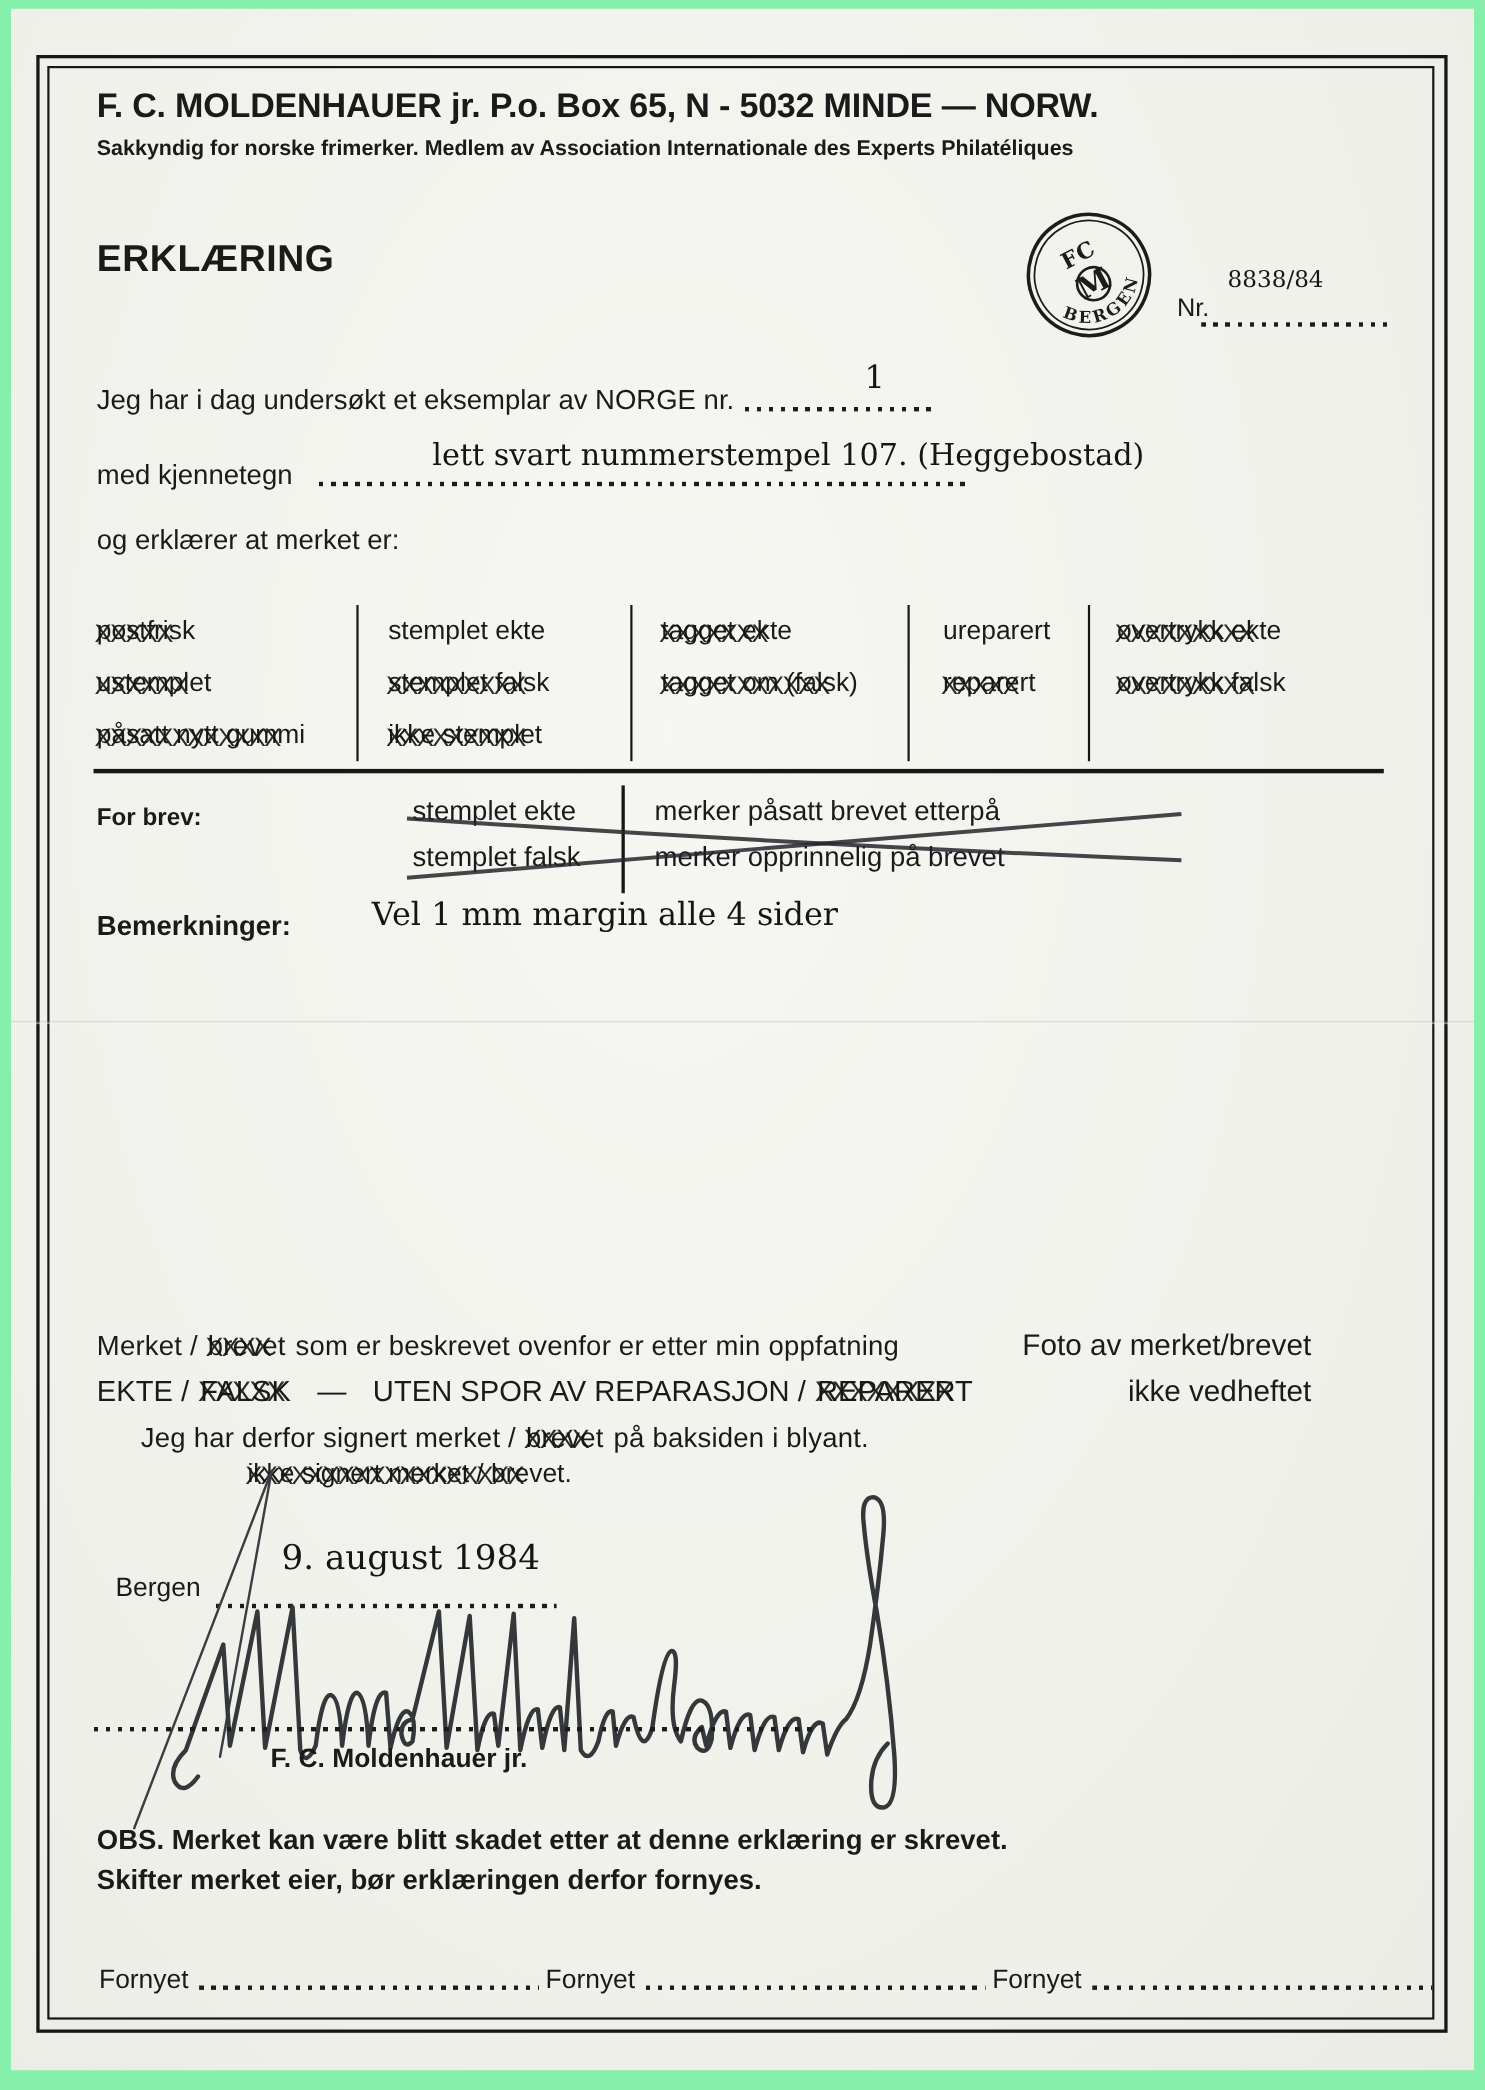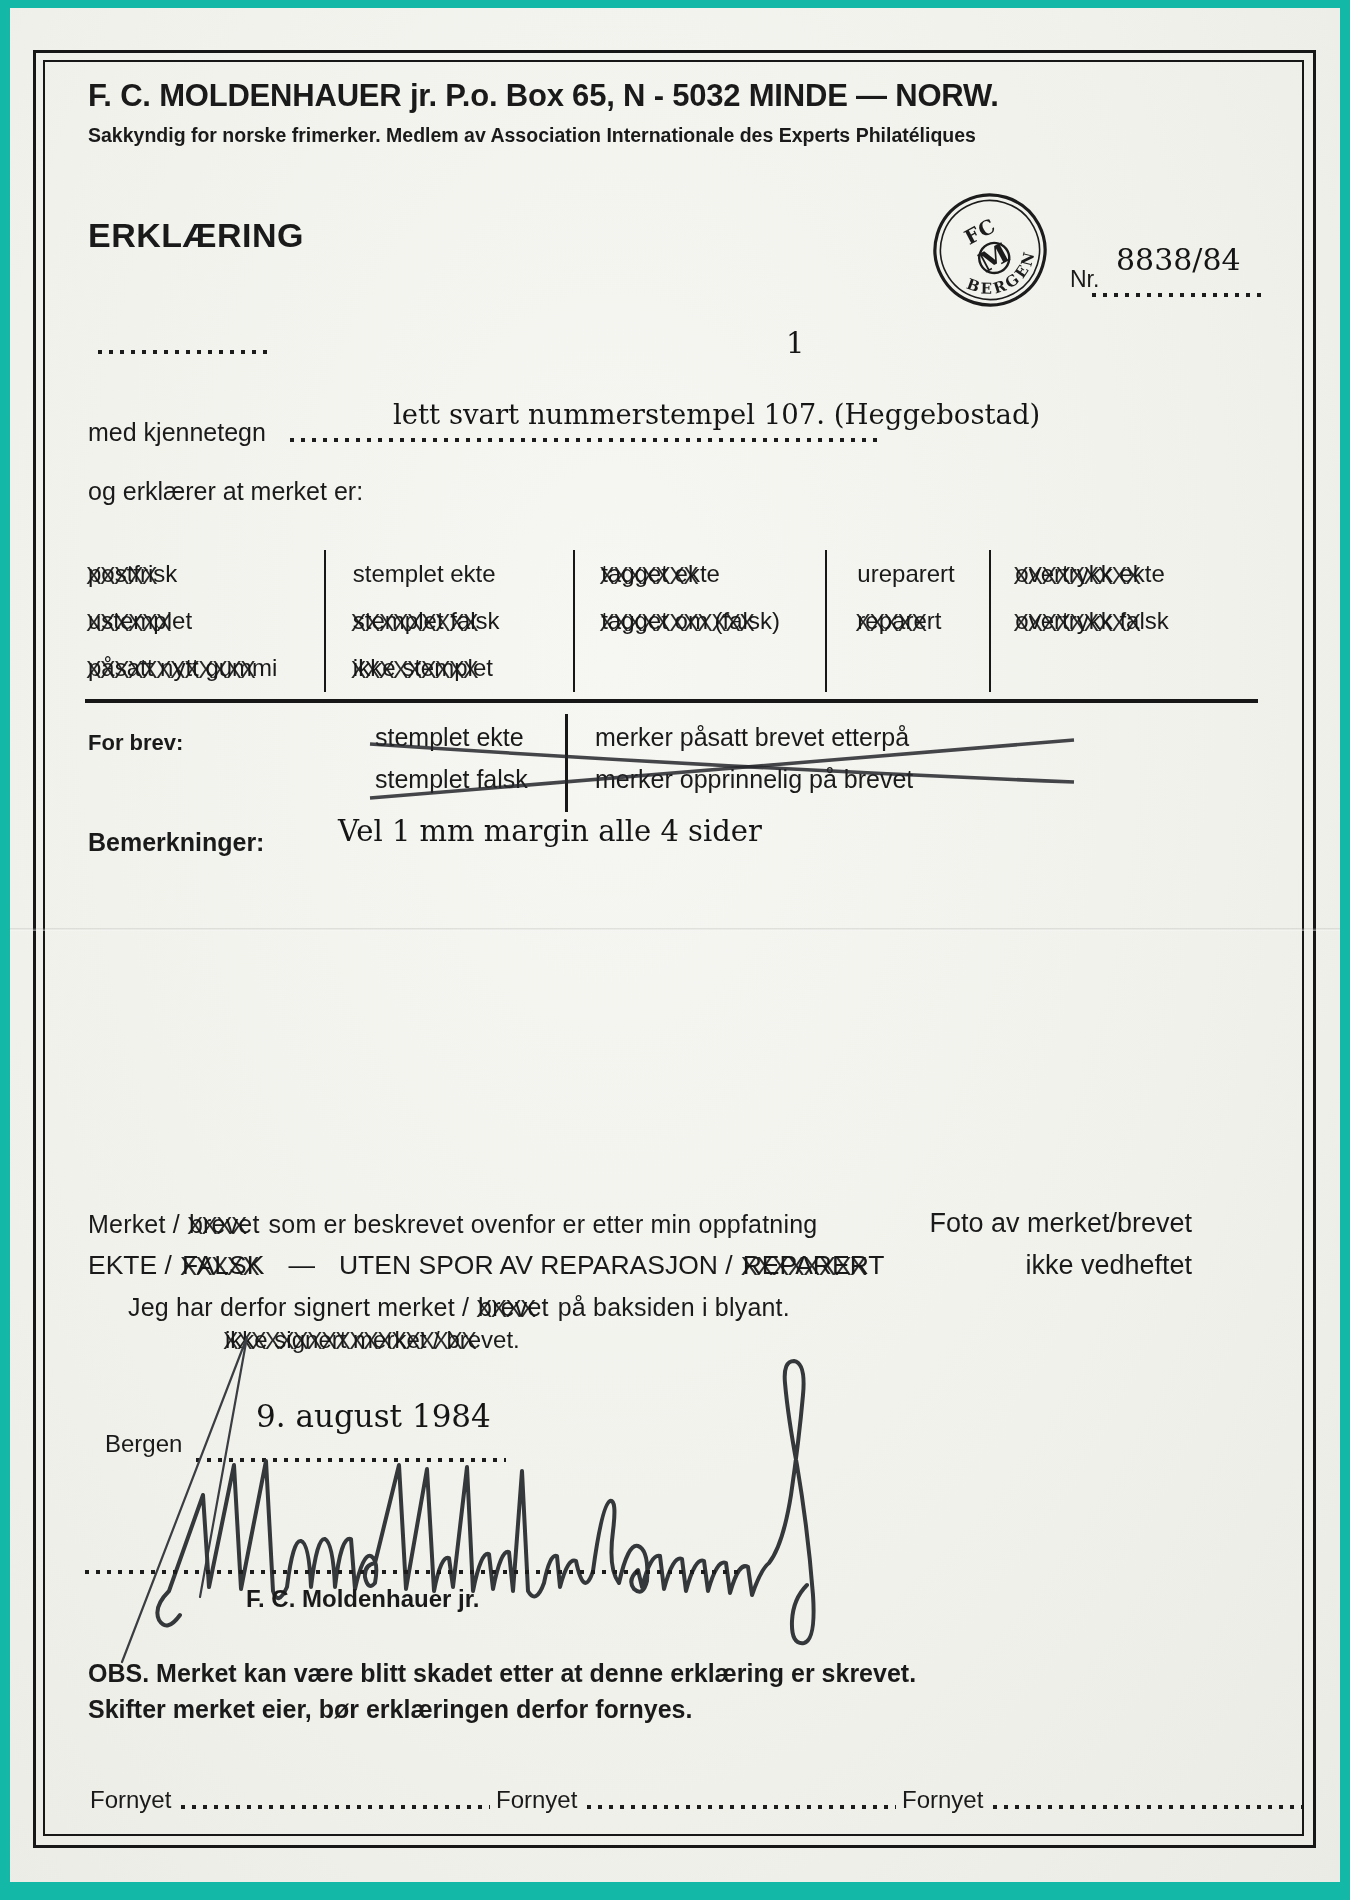--- a/index.html
+++ b/index.html
@@ -1,16 +1,16 @@
 <!DOCTYPE html>
 <html><head>
 <meta charset="utf-8">
 <style>
   html,body{margin:0;padding:0;background:#000;}
-  .page{position:relative;width:1350px;height:1900px;background:#14b8a6;overflow:hidden;
+  .page{position:relative;width:1350px;height:1900px;background:#86efac;overflow:hidden;
         font-family:"Liberation Sans",sans-serif;color:#1a1a1a;}
   .paper{position:absolute;left:10px;top:8px;width:1330px;height:1874px;
          background:radial-gradient(ellipse at 45% 35%, #f6f6f2 0%, #f1f1ec 60%, #ebebe5 100%);}
   .frame-outer{position:absolute;left:33px;top:50px;width:1277px;height:1792px;
          border:3px solid #171717;}
   .frame-inner{position:absolute;left:43px;top:60px;width:1257px;height:1772px;
          border:2px solid #171717;}
   .abs{position:absolute;}
   .leader{position:absolute;height:4px;
           background:repeating-linear-gradient(90deg,#1c1c1c 0 4px,transparent 4px 11px);}
@@ -54,23 +54,24 @@
       <text x="0" y="18" text-anchor="middle" stroke="none" fill="#1c1c1c" style="font-family:'DejaVu Serif',serif;font-weight:700;font-size:27px;">M</text>
       <path id="bArc" d="M -42 16 A 46 46 0 0 0 42 16" stroke="none"></path>
       <text stroke="none" fill="#1c1c1c" style="font-family:'DejaVu Serif',serif;font-weight:700;font-size:15px;letter-spacing:3px;">
         <textPath href="#bArc" startOffset="50%" text-anchor="middle">BERGEN</textPath>
       </text>
     </g>
   </svg>
 
   <div class="abs" style="left:1056px;top:266px;font-size:23px;margin-left:14px;">Nr.</div>
   <div class="leader" style="left:1092px;top:293px;width:172px;"></div>
-  <div class="abs typed" style="left:1116px;top:242px;font-size:30px;">8838/84</div>
+  <div class="abs typed" style="left:1116px;top:242px;font-size:21px;">8838/84</div>
 
   <div class="abs row" style="left:88px;top:350px;font-size:25px;">
+    <span>Jeg har i dag undersøkt et eksemplar av NORGE nr.</span>
     <span class="leader-inline" style="width:170px;margin-left:10px;"></span>
   </div>
   <div class="abs typed" style="left:786px;top:326px;font-size:29px;">1</div>
 
   <div class="abs row" style="left:88px;top:418px;font-size:25px;">
     <span>med kjennetegn</span>
     <span class="leader-inline" style="width:592px;margin-left:24px;"></span>
   </div>
   <div class="abs typed" style="left:393px;top:398px;font-size:27.5px;">lett svart nummerstempel 107. (Heggebostad)</div>
 

